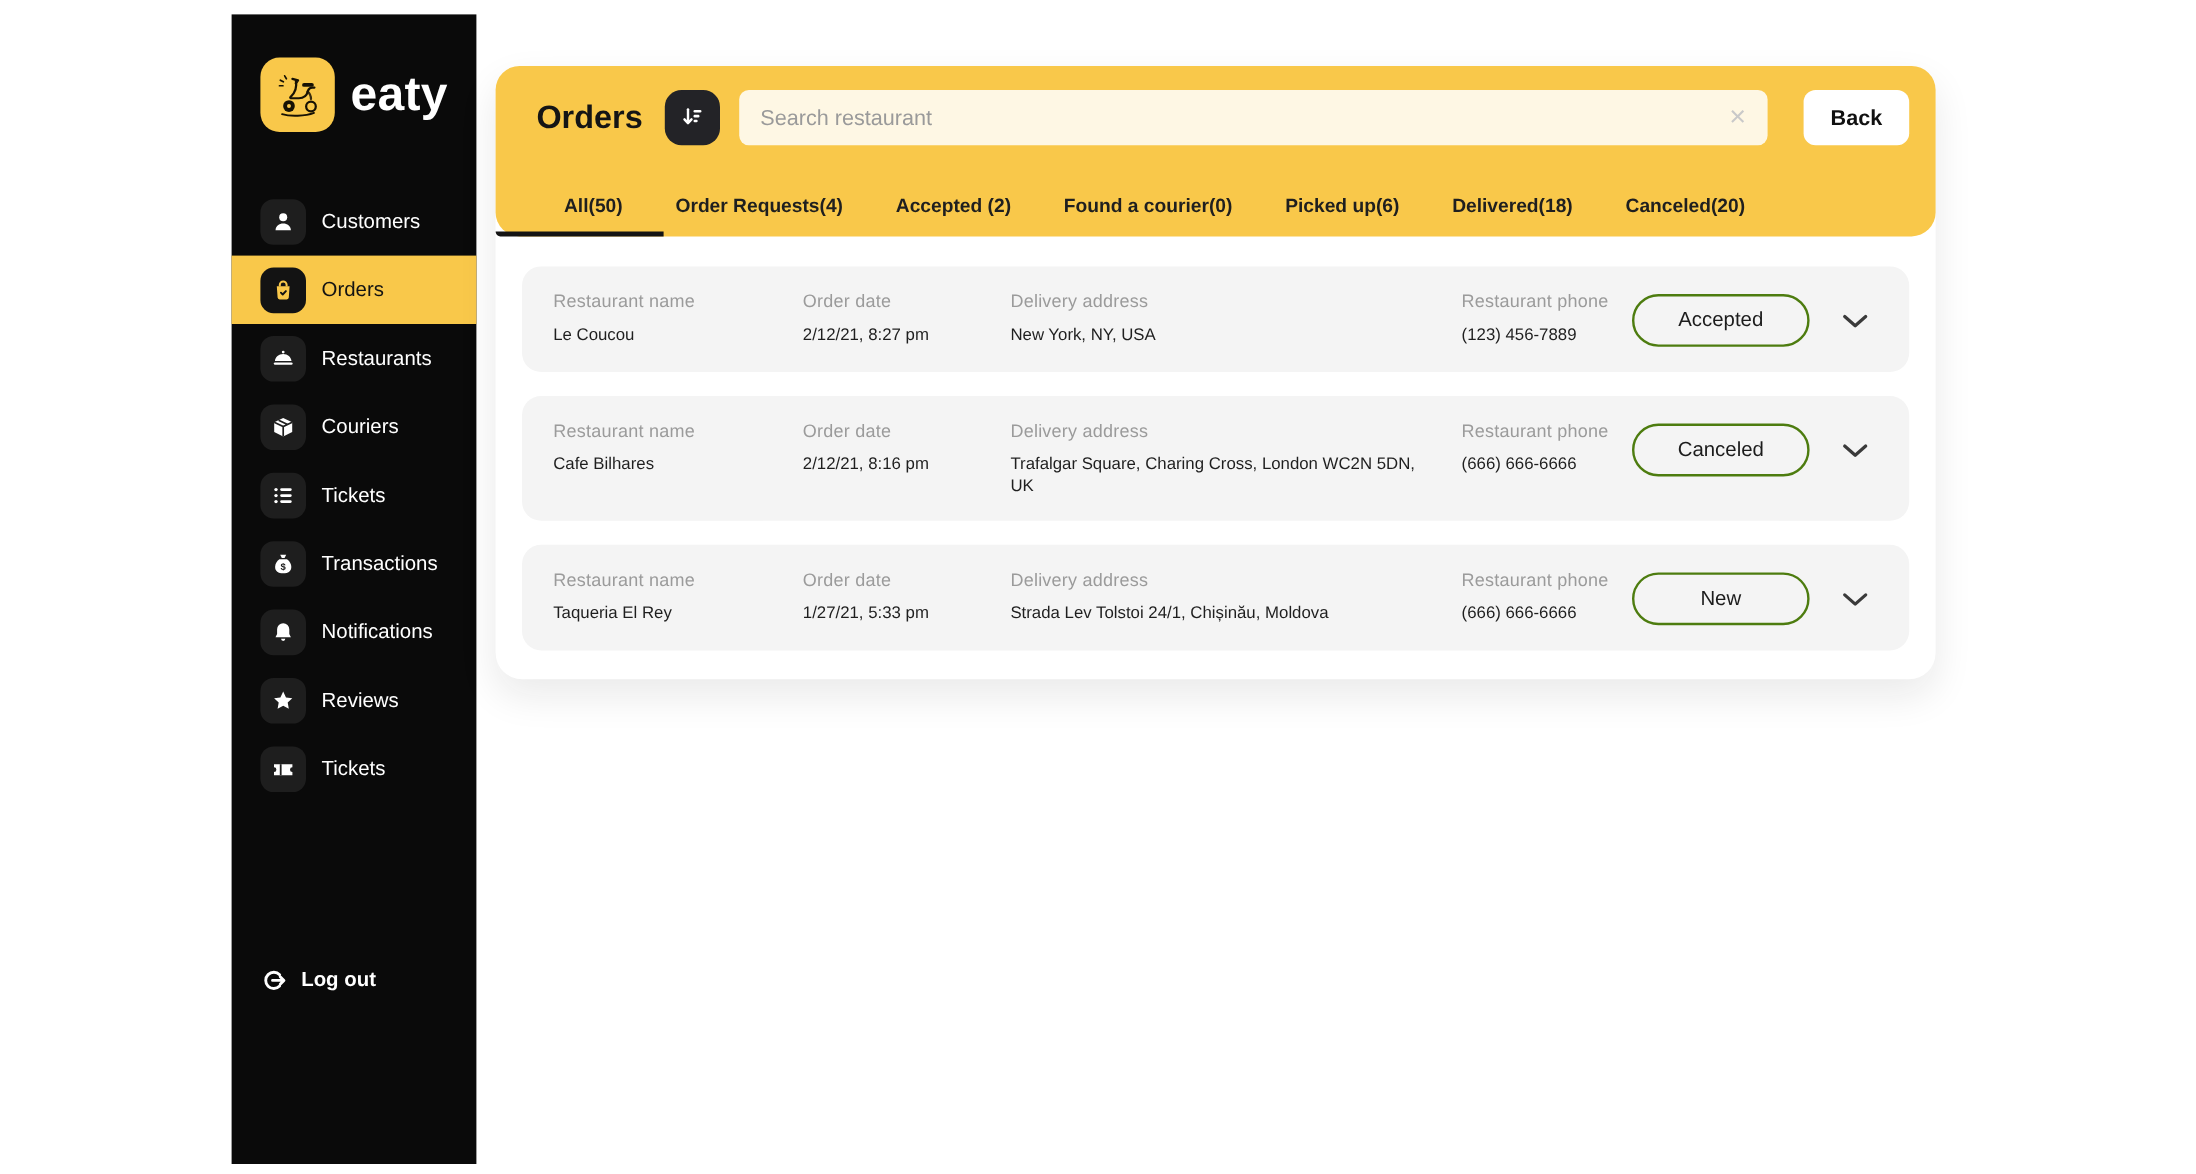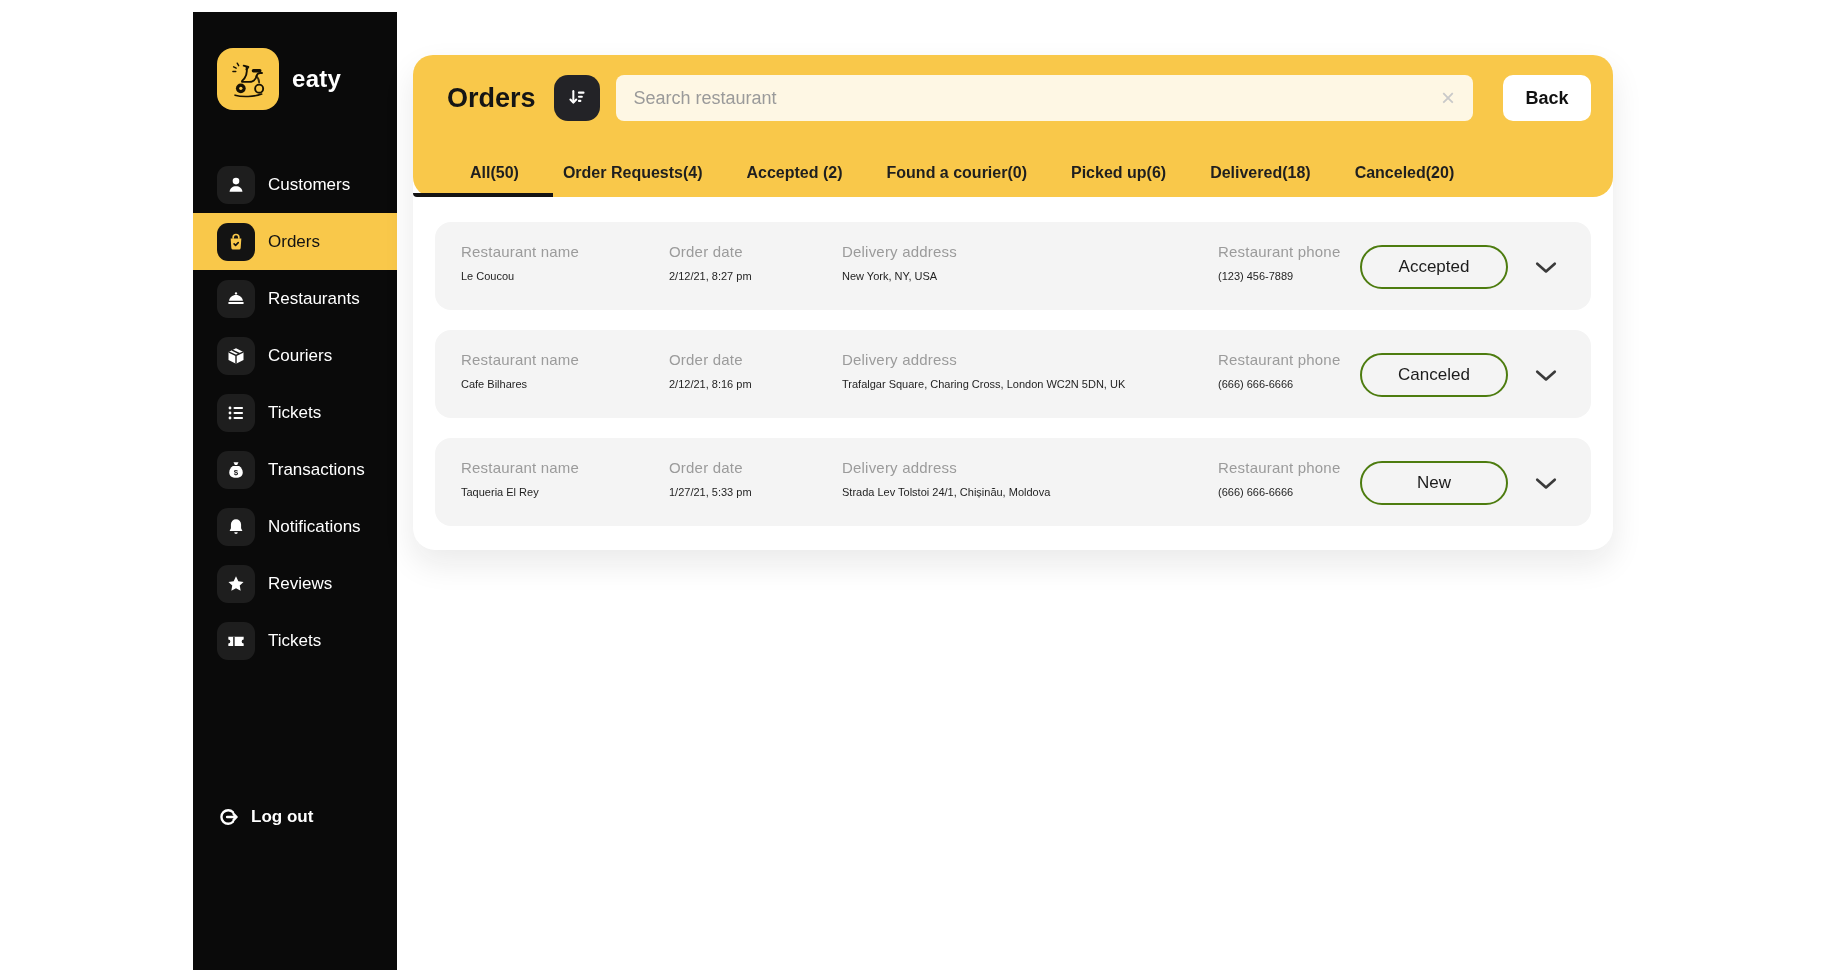--- a/index.html
+++ b/index.html
@@ -18,21 +18,21 @@
   }
 
   
   .sidebar{
     position:absolute;left:193px;top:12px;width:204px;height:958px;
     background:var(--sidebar-bg);color:#fff;
   }
   .brand{display:flex;align-items:center;gap:13px;padding:36px 0 0 24px;}
   .logo{width:62px;height:62px;border-radius:16px;background:var(--accent);
     display:flex;align-items:center;justify-content:center;flex:0 0 auto;}
-  .brand-name{font-size:24px;font-weight:700;letter-spacing:.3px;color:#fff;}
+  .brand-name{font-size:40px;font-weight:700;letter-spacing:.3px;color:#fff;}
   .nav{margin-top:46px;display:flex;flex-direction:column;}
   .nav-item{height:57px;display:flex;align-items:center;gap:13px;padding-left:24px;cursor:pointer;}
   .nav-icon{width:38px;height:38px;border-radius:11px;background:var(--icon-chip);
     display:flex;align-items:center;justify-content:center;flex:0 0 auto;}
   .nav-label{font-size:17px;font-weight:400;color:#fff;white-space:nowrap;}
   .nav-item.active{background:var(--accent);}
   .nav-item.active .nav-icon{background:#131313;}
   .nav-item.active .nav-label{color:#131313;}
   .logout{position:absolute;left:24px;top:794px;display:flex;align-items:center;gap:12px;
     font-size:17px;font-weight:700;color:#fff;cursor:pointer;}
@@ -59,21 +59,21 @@
   .tab{font-size:16px;font-weight:600;color:#1f1f1f;cursor:pointer;white-space:nowrap;}
   .tab.active{font-weight:800;}
   .active-underline{position:absolute;left:0;bottom:0;width:140px;height:4px;background:#141414;
     border-bottom-left-radius:22px;}
 
   
   .rows{padding:25px 22px 24px;display:flex;flex-direction:column;gap:20px;}
   .order-row{background:var(--row-bg);border-radius:16px;padding:21px 26px;
     display:flex;align-items:flex-start;}
   .cell .lbl{font-size:15px;color:var(--muted);margin-bottom:9px;letter-spacing:.2px;}
-  .cell .val{font-size:11px;color:var(--ink);line-height:1.3;}
+  .cell .val{font-size:14px;color:var(--ink);line-height:1.3;}
   .cell.name{width:208px;padding-right:12px;}
   .cell.date{width:173px;}
   .cell.address{width:348px;margin-right:28px;}
   .cell.phone{width:142px;}
   .status-btn{width:148px;height:44px;border-radius:24px;border:2px solid #4d7c0f;background:transparent;
     font-size:17px;color:#1c1c1c;cursor:pointer;font-family:inherit;margin-top:2px;flex:0 0 auto;}
   .chev{margin-left:24px;margin-top:10px;cursor:pointer;display:flex;flex:0 0 auto;}
 </style>
 </head>
 <body>

